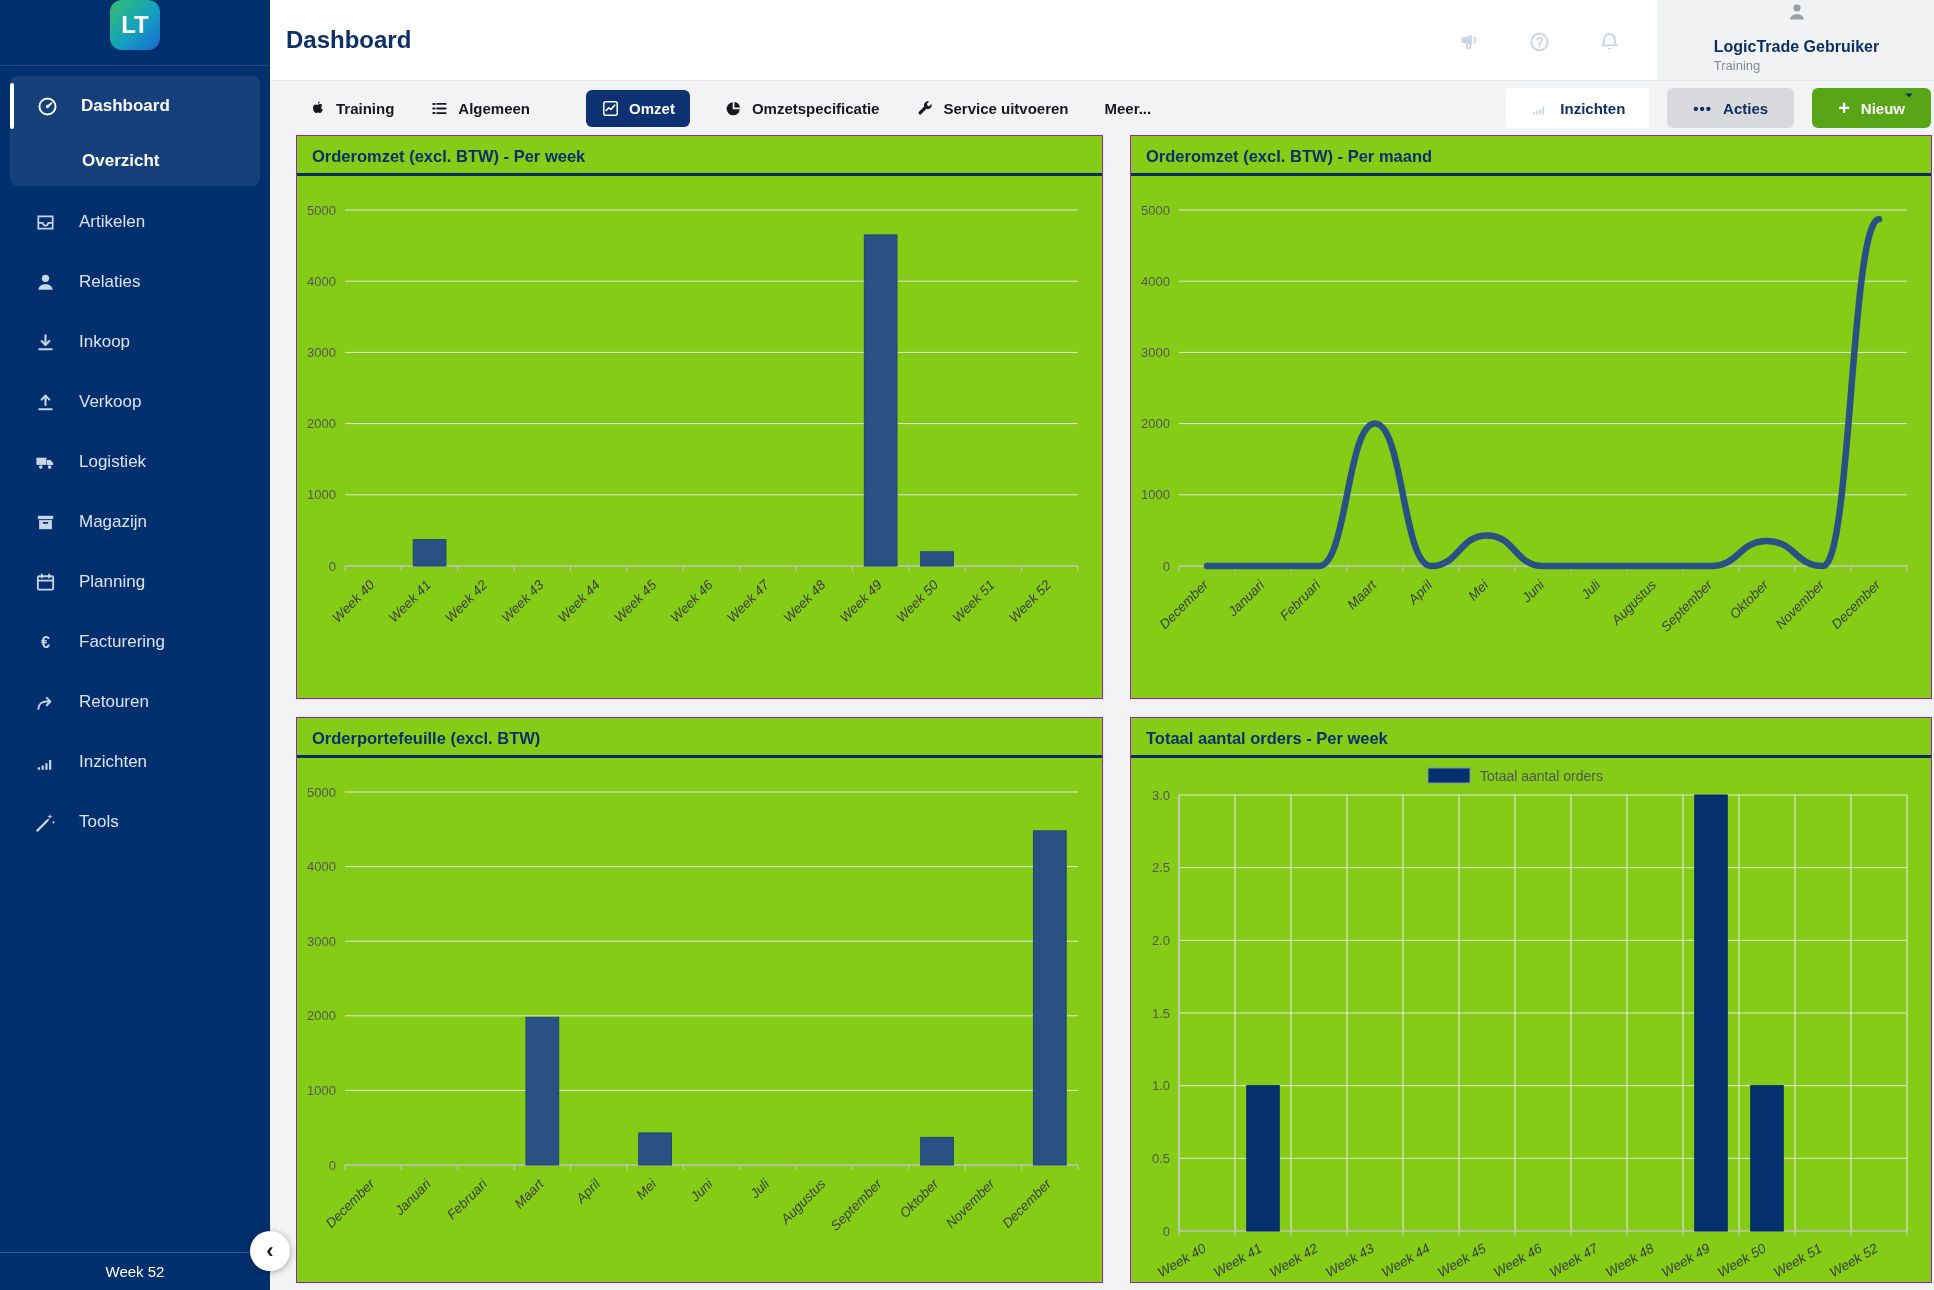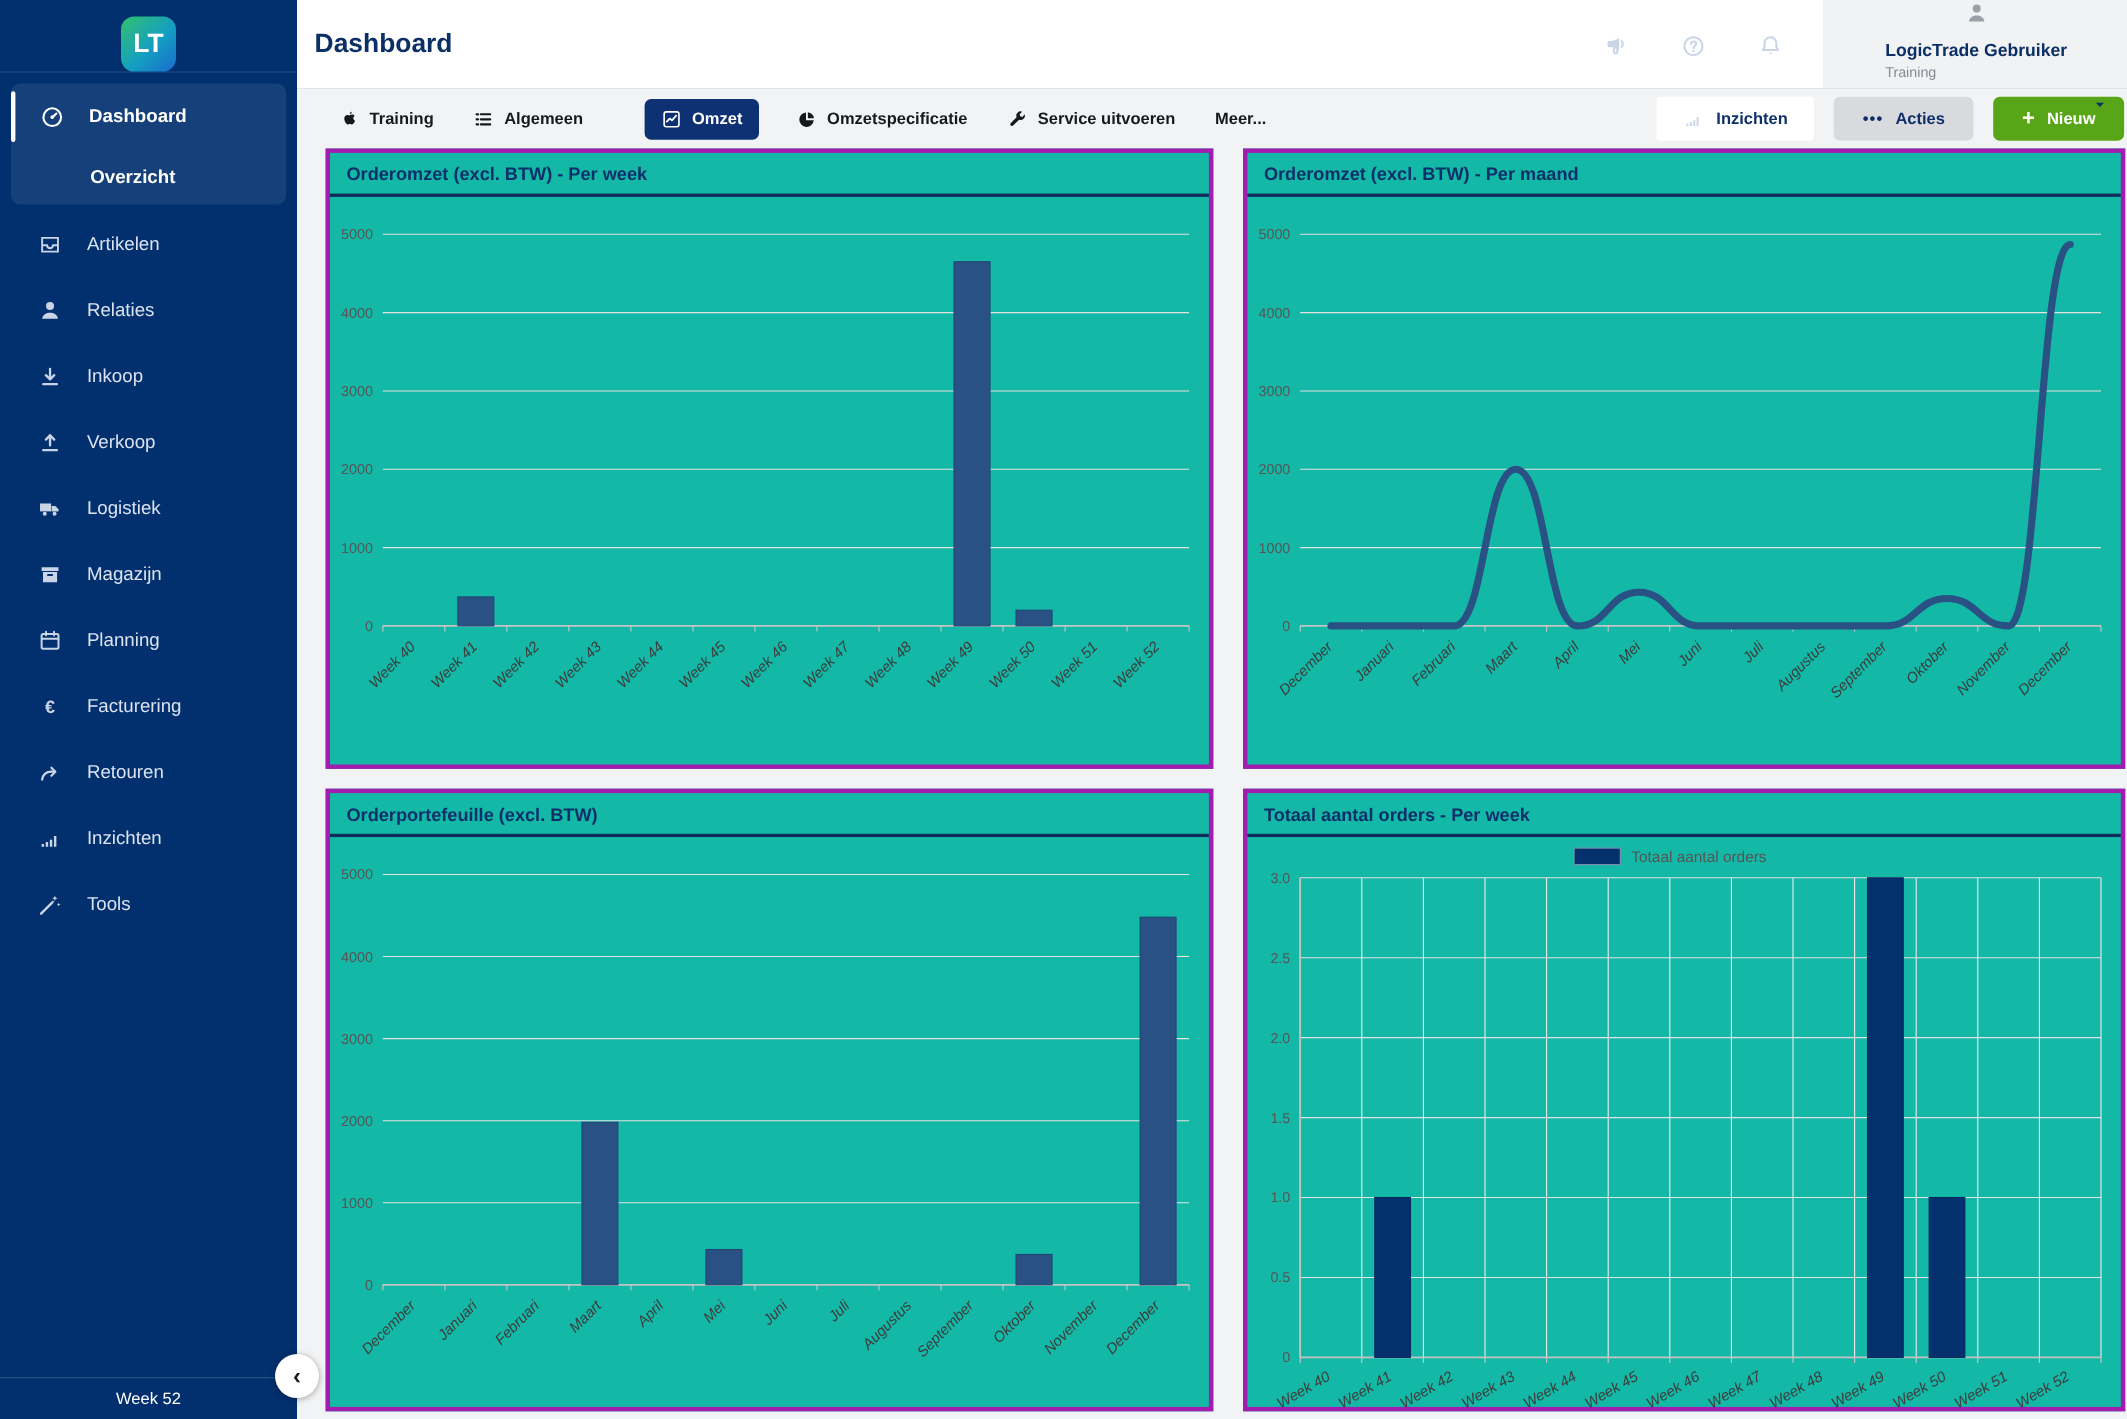--- a/index.html
+++ b/index.html
@@ -2,21 +2,21 @@
 <html><head>
 <meta charset="utf-8">
 <style>
   * { margin:0; padding:0; box-sizing:border-box; }
   html,body { width:1934px; height:1290px; overflow:hidden;
     font-family:"Liberation Sans", sans-serif; background:#f2f3f5; }
 
   
   .sidebar { position:fixed; left:0; top:0; width:270px; height:1290px;
     background:#02306e; color:#dce3f0; z-index:10; }
-  .logo-area { height:66px; display:flex; align-items:flex-end; justify-content:center;
+  .logo-area { height:66px; display:flex; align-items:flex-start; justify-content:center;
     border-bottom:1px solid rgba(255,255,255,.14); }
   .logo { width:50px; height:50px; border-radius:12px; color:#fff;
     background:linear-gradient(135deg,#33bf6e 0%,#14a0c0 55%,#1b6ad0 100%);
     display:flex; align-items:center; justify-content:center;
     font-size:24px; font-weight:bold; }
   .active-block { margin:10px 10px 6px 10px; background:rgba(255,255,255,.08); border-radius:8px; }
   .s-item { position:relative; height:60px; display:flex; align-items:center;
     padding-left:34px; gap:22px; font-size:17px; cursor:pointer; }
   .active-block .s-item { padding-left:26px; }
   .s-item.on { color:#fff; font-weight:bold; }
@@ -69,21 +69,21 @@
   .btn .icn { width:19px; height:19px; }
   .btn.white { background:#fff; color:#0d3069; padding:0 24px; border-radius:3px; }
   .btn.gray  { background:#d8dade; color:#0d3069; padding:0 26px; border-radius:6px; }
   .btn.green { background:#58a618; color:#fff; padding:0 26px; border-radius:6px; }
   .dots { font-size:15px; letter-spacing:1px; font-weight:bold; }
   .plus { font-size:20px; font-weight:bold; line-height:1; }
 
   
   .grid { display:grid; grid-template-columns:807px 802px; grid-template-rows:564px 566px;
     column-gap:27px; row-gap:18px; padding-left:26px; }
-  .panel { background:#14b8a6; border:4px solid #a21caf; }
+  .panel { background:#84cc16; border:1px solid #a21caf; }
   .p-head { height:40px; line-height:40px; padding-left:15px; font-size:16.5px;
     font-weight:bold; color:#0c3069; border-bottom:3px solid #0e2d5c; }
   .chart-svg { display:block; }
 </style>
 </head>
 <body>
 
 <aside class="sidebar">
   <div class="logo-area">
     <div class="logo">LT</div>

